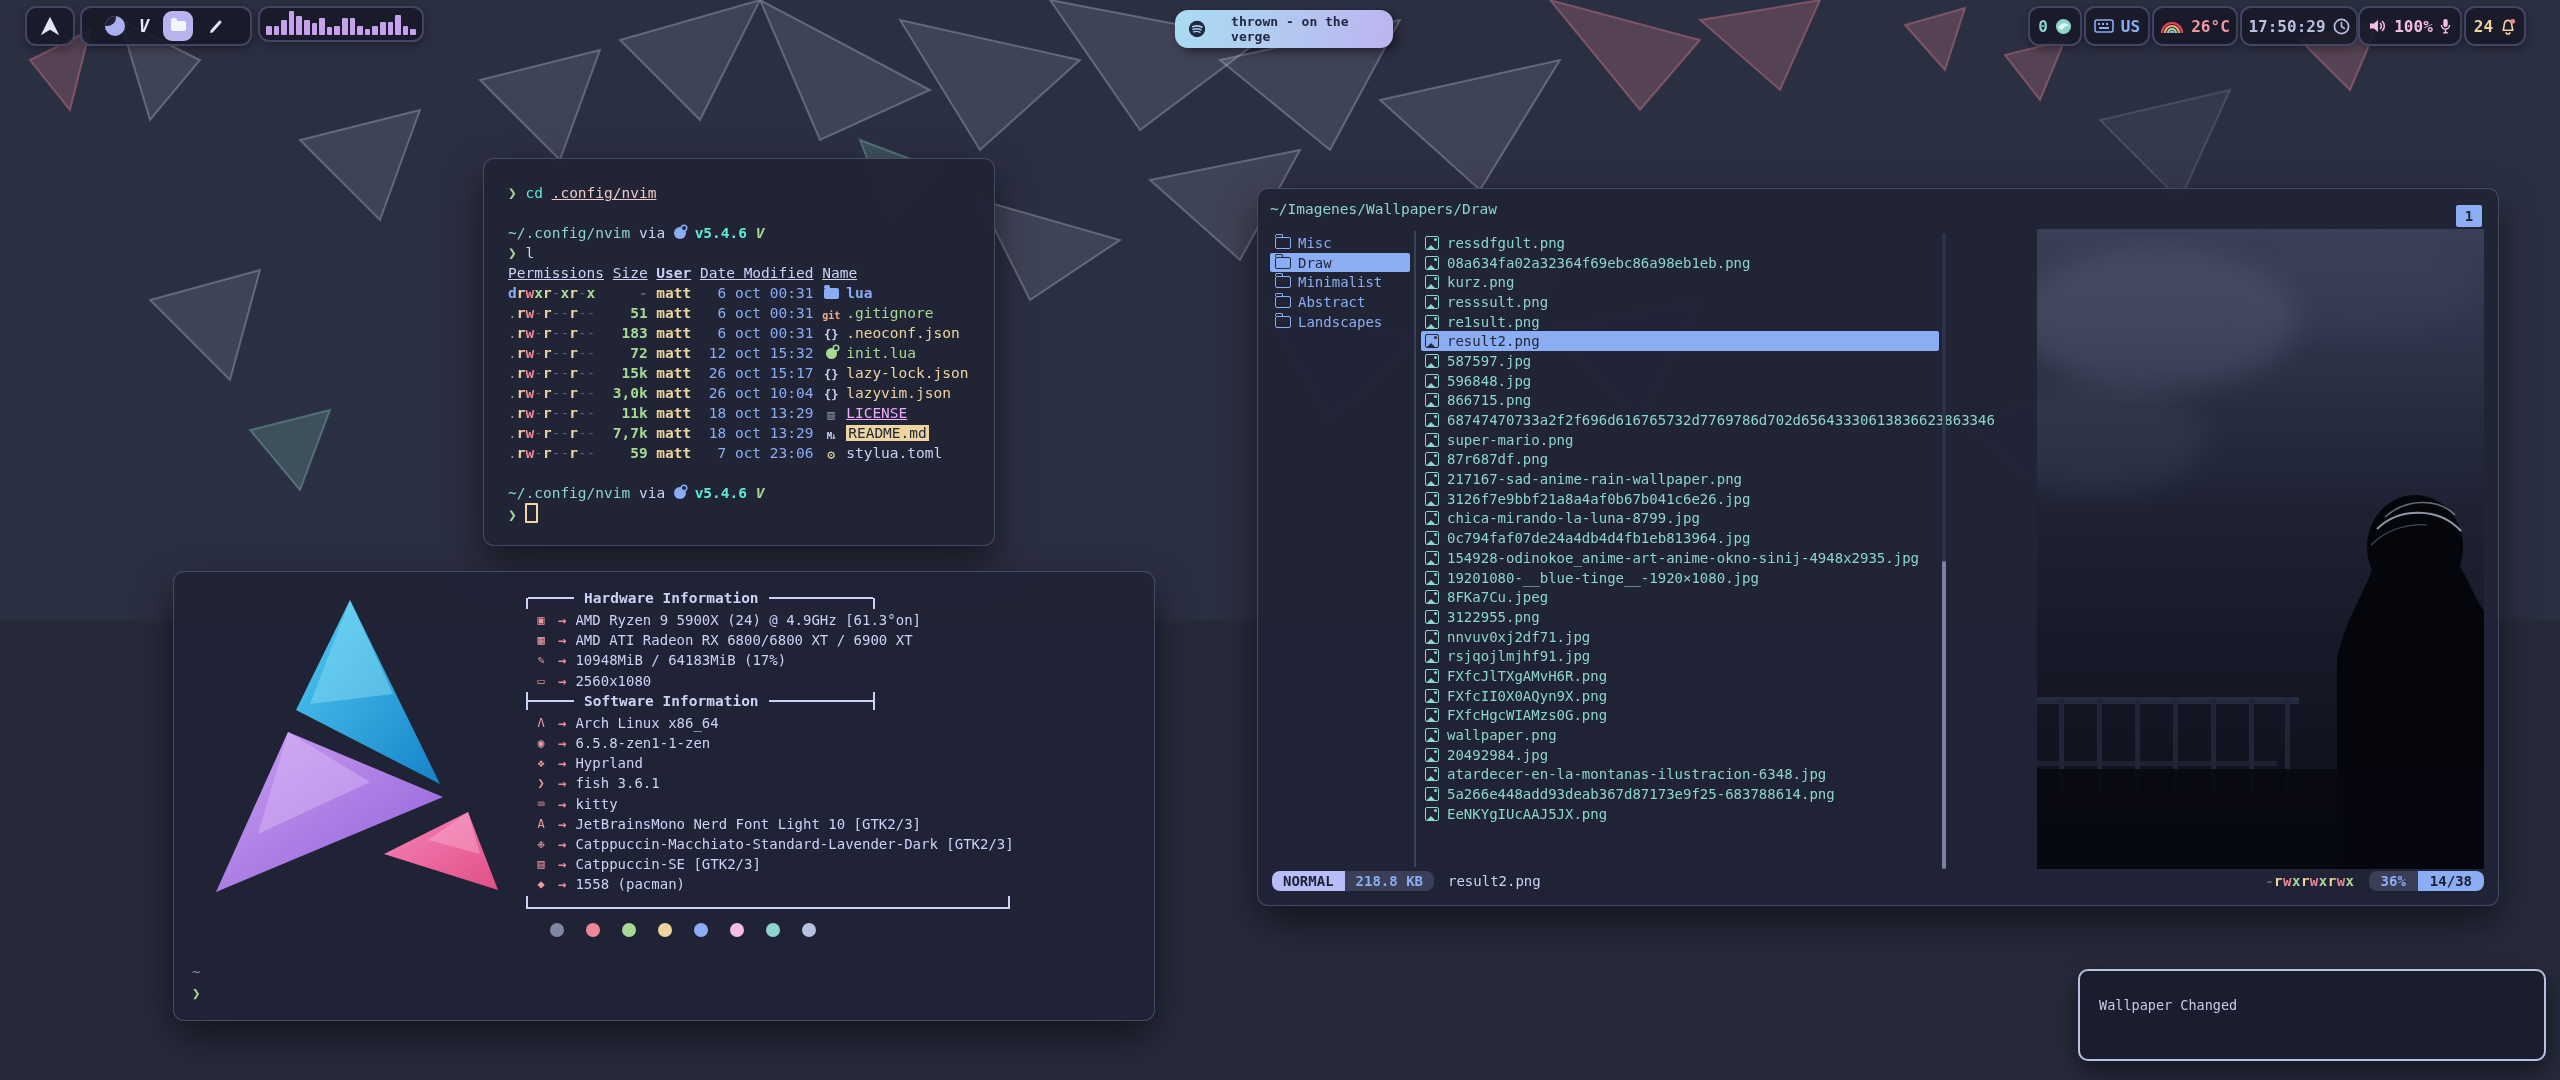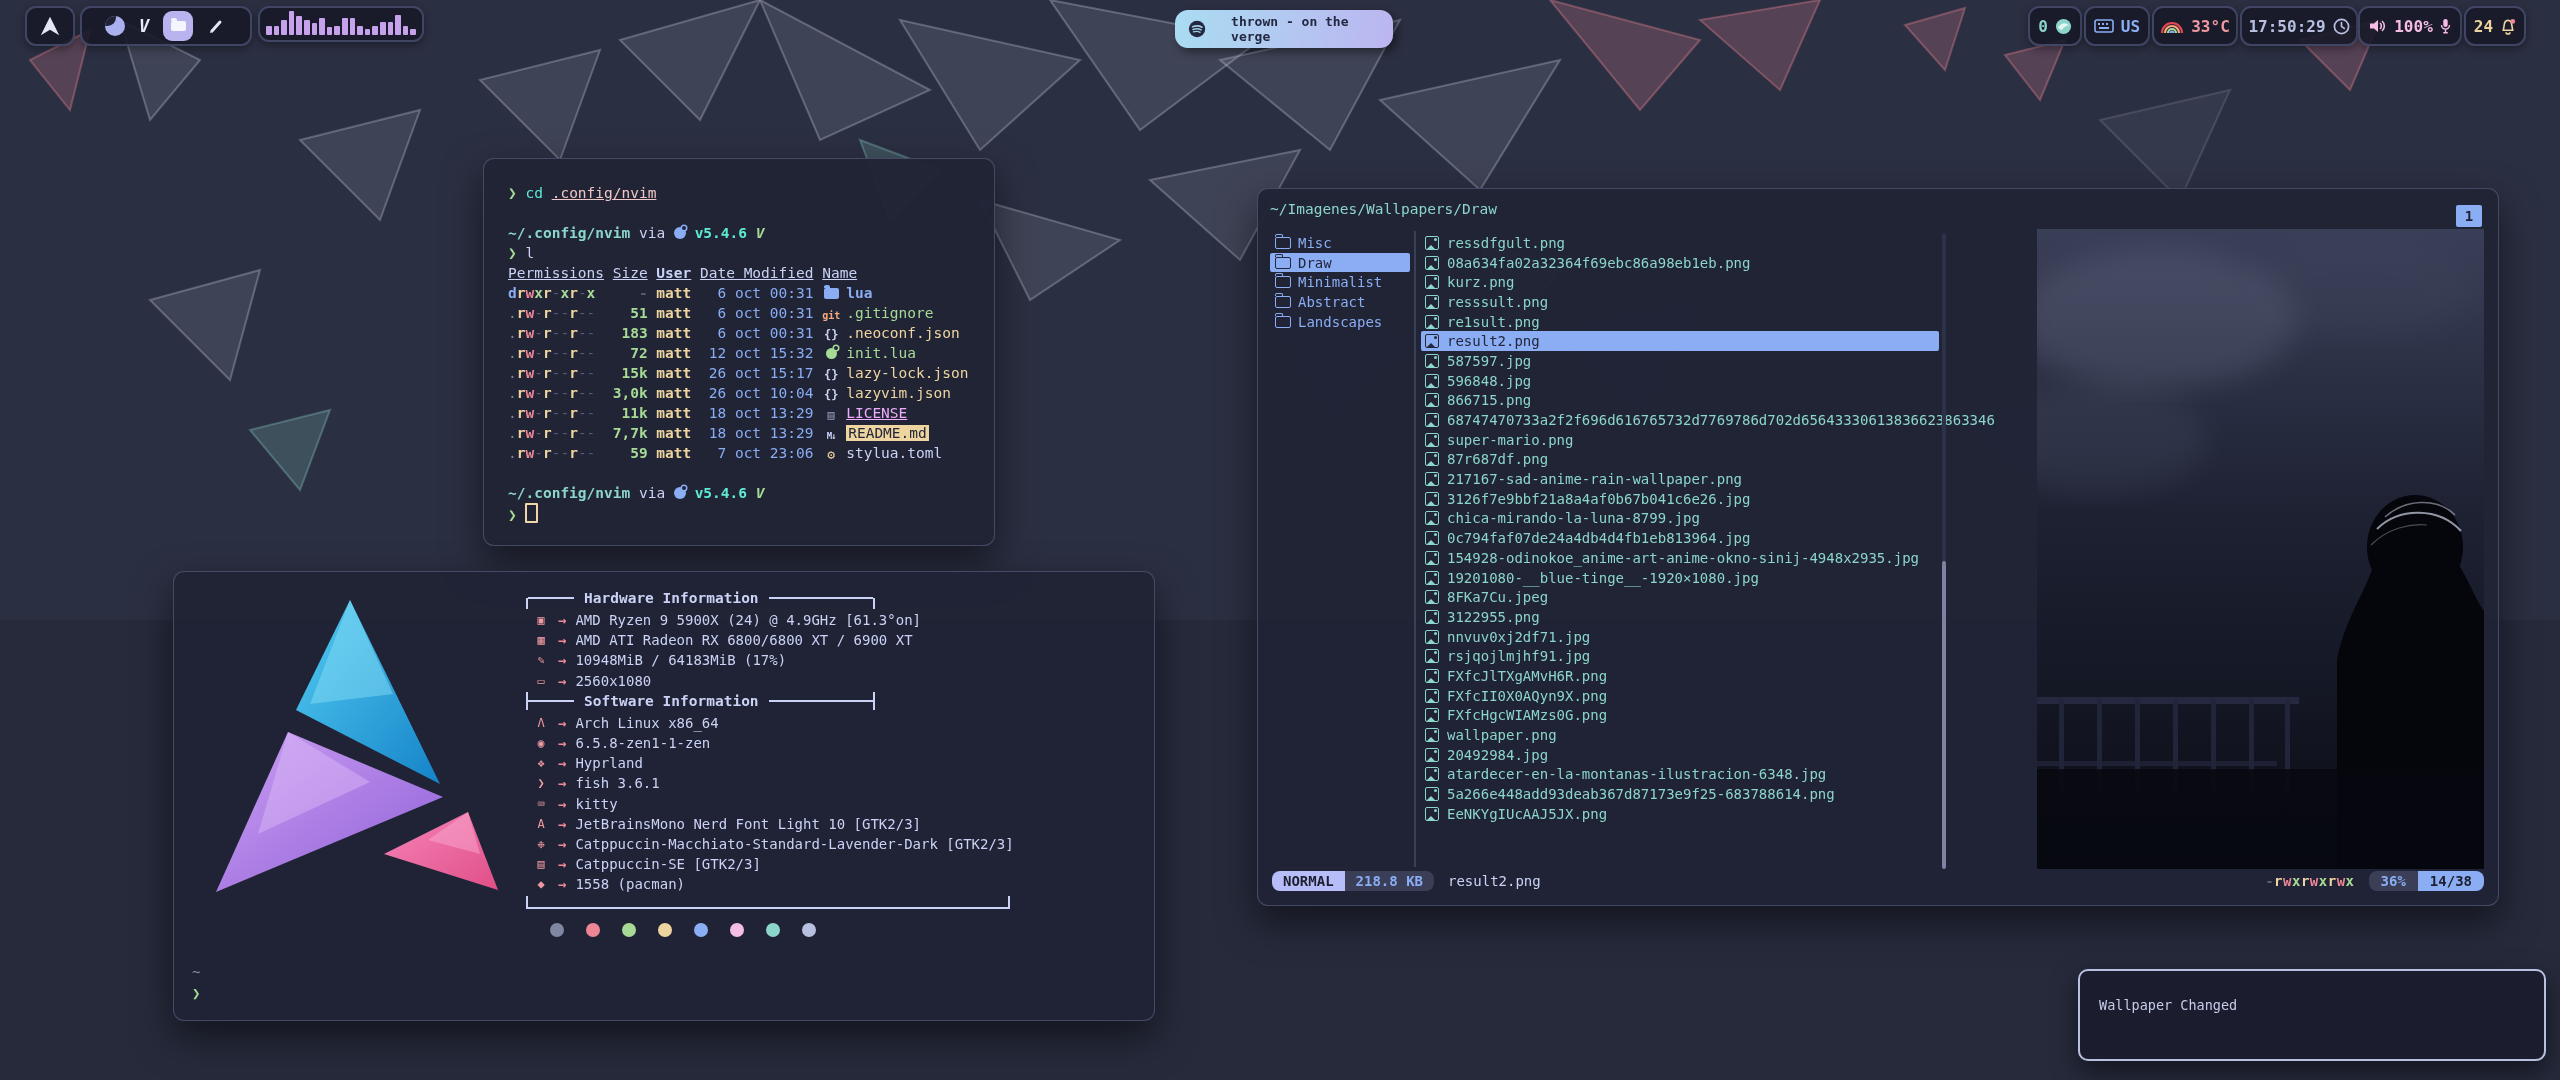--- a/index.html
+++ b/index.html
@@ -38,21 +38,21 @@
   .win{position:absolute;background:rgba(32,35,53,.96);border:1px solid rgba(130,138,180,.38);
     border-radius:11px;box-shadow:0 16px 38px rgba(0,0,0,.5);box-sizing:border-box;}
 
   
   #terminal{left:483px;top:158px;width:512px;height:388px;padding:24px 24px;font-size:14.5px;color:#cad3f5;}
   .tline{height:20px;line-height:20px;white-space:pre;}
   .sp{height:20px;}
   .p-green{color:#a6da95;font-weight:bold;}
   .c-blue2{color:#5eead4;}
   .c-arg{color:#f0c6c6;text-decoration:underline;}
-  .c-tealb{color:#8bd5ca;font-weight:bold;}
+  .c-tealb{color:#8bd5ca;font-weight:normal;}
   .c-greenb{color:#a6da95;font-weight:bold;font-style:italic;}
   .b{font-weight:bold;}
   .lua-dot{display:inline-block;width:12px;height:12px;border-radius:50%;background:#8aadf4;position:relative;vertical-align:-1px;}
   .lua-dot::after{content:'';position:absolute;right:0;top:-1px;width:4px;height:4px;border-radius:50%;background:#202338;box-shadow:0 0 0 1.5px #8aadf4;}
   .col{display:inline-block;margin-right:1ch;vertical-align:top;}
   .w-perm{width:11ch;}
   .w-size{width:4ch;text-align:right;color:#a6da95;font-weight:bold;}
   .w-user{width:4ch;color:#eed49f;font-weight:bold;}
   .w-date{width:13ch;text-align:right;color:#8aadf4;}
   .thead span.hlabel{text-decoration:underline;color:#cad3f5;}
@@ -243,21 +243,21 @@
     <span>US</span>
   </div>
 
   <div class="mod" id="mod-weather">
     <svg width="24" height="14" viewBox="0 0 24 14">
       <path d="M2,14 A10,10 0 0 1 22,14" stroke="#e64553" stroke-width="2.2" fill="none"></path>
       <path d="M5,14 A7,7 0 0 1 19,14" stroke="#f5a97f" stroke-width="2.2" fill="none"></path>
       <path d="M8,14 A4,4 0 0 1 16,14" stroke="#a6da95" stroke-width="2.2" fill="none"></path>
       <path d="M10.5,14 A1.5,1.5 0 0 1 13.5,14" stroke="#8aadf4" stroke-width="2.2" fill="none"></path>
     </svg>
-    <span>33°C</span>
+    <span>26°C</span>
   </div>
 
   <div class="mod" id="mod-clock">
     <span>17:50:29</span>
     <svg width="17" height="17" viewBox="0 0 18 18">
       <circle cx="9" cy="9" r="7.5" fill="none" stroke="#b8c0e0" stroke-width="1.8"></circle>
       <path d="M9,5 L9,9 L12,11" stroke="#b8c0e0" stroke-width="1.8" fill="none" stroke-linecap="round"></path>
     </svg>
   </div>
 

